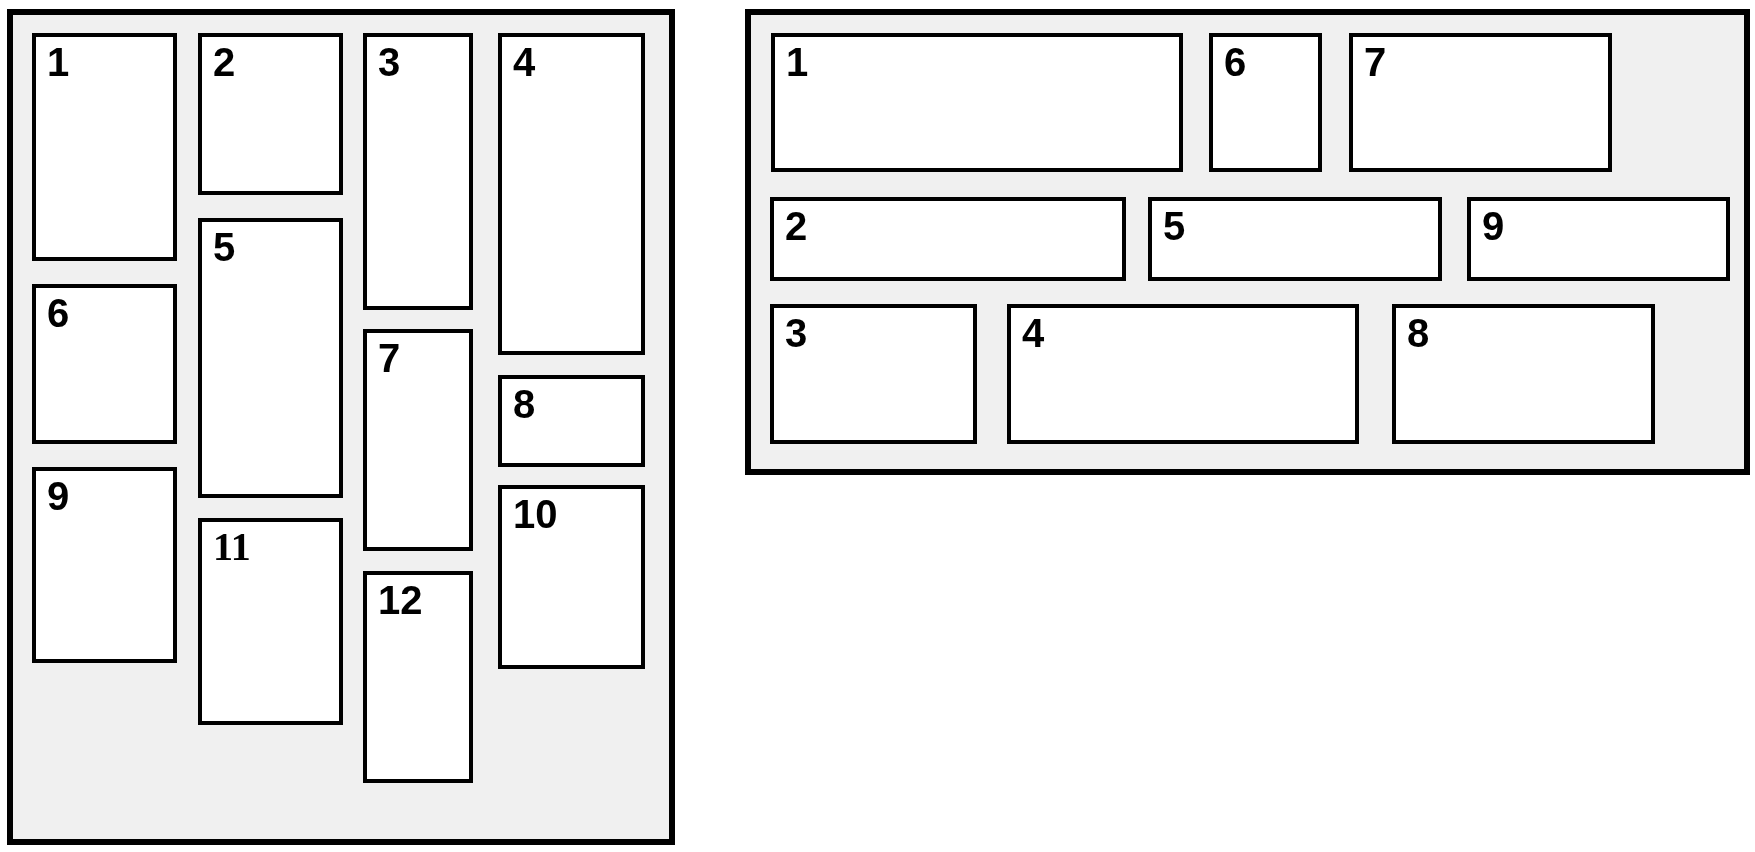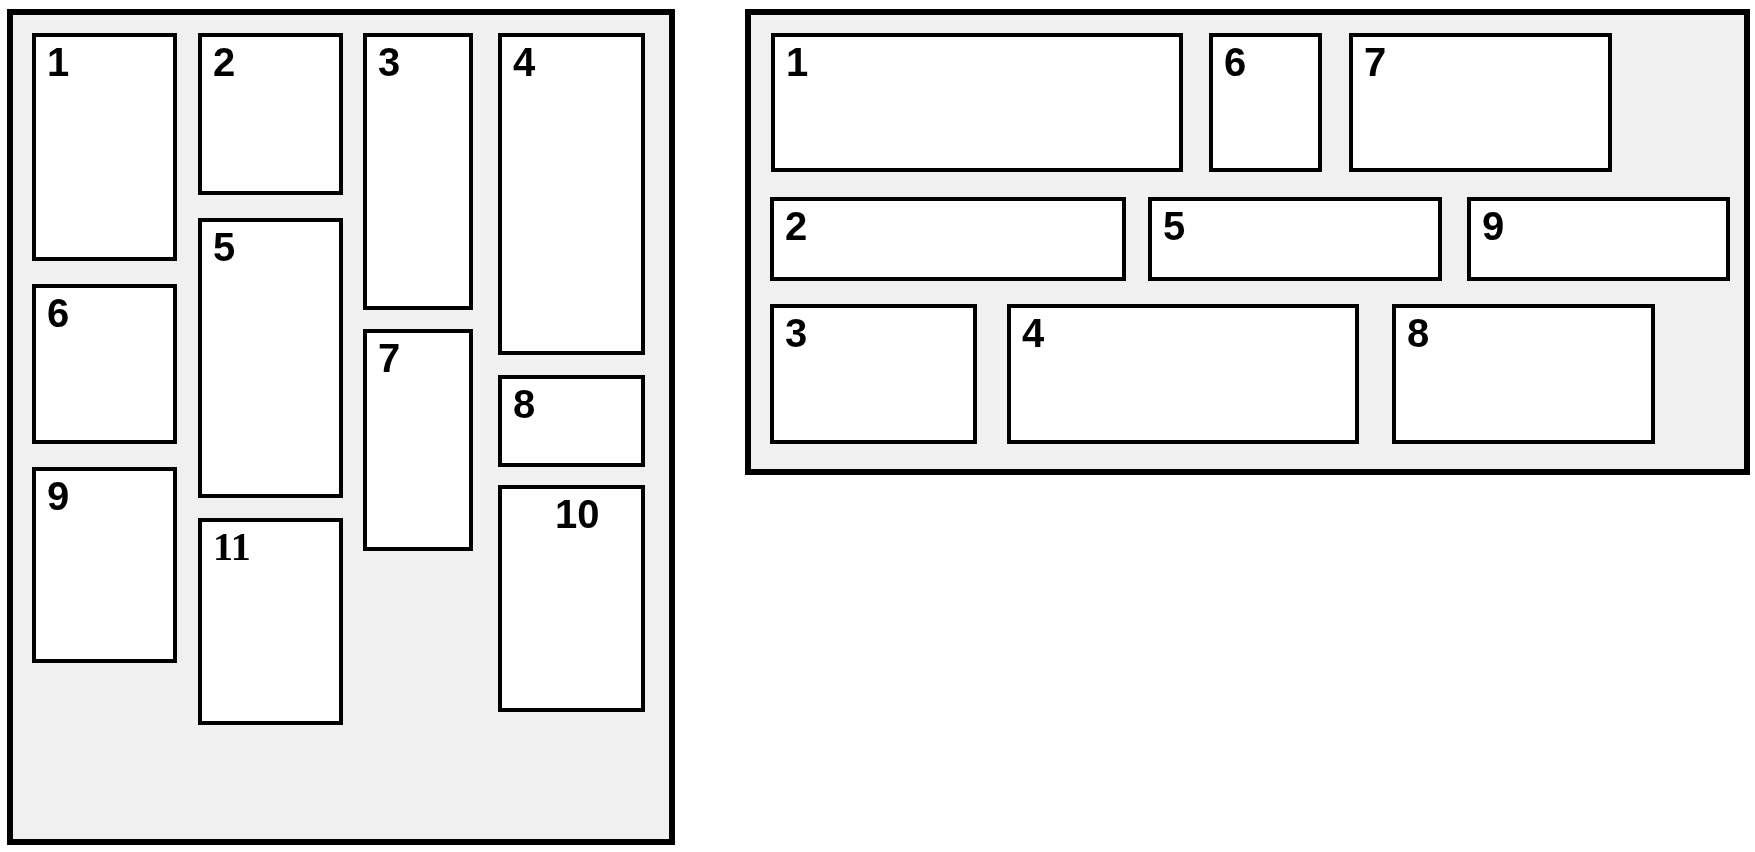--- a/index.html
+++ b/index.html
@@ -63,25 +63,28 @@
     </div>
     <div class="box" style="left:350px; top:314px; width:110px; height:222px;">
       <span class="num">7</span>
     </div>
     <div class="box" style="left:485px; top:360px; width:147px; height:92px;">
       <span class="num">8</span>
     </div>
     <div class="box" style="left:19px; top:452px; width:145px; height:196px;">
       <span class="num">9</span>
     </div>
-    <div class="box" style="left:485px; top:470px; width:147px; height:227px;padding-left:42px;">
+    <div class="box" style="left:485px; top:470px; width:147px; height:184px;">
       <span class="num">10</span>
     </div>
     <div class="box" style="left:185px; top:503px; width:145px; height:207px;font-family:Liberation Serif, serif;">
       <span class="num">11</span>
+    </div>
+    <div class="box" style="left:350px; top:556px; width:110px; height:212px;">
+      <span class="num">12</span>
     </div>
   </section>
 
   <section class="panel" style="left:745px; top:9px; width:1005px; height:466px;">
     <div class="box" style="left:20px; top:18px; width:412px; height:139px;">
       <span class="num">1</span>
     </div>
     <div class="box" style="left:458px; top:18px; width:113px; height:139px;">
       <span class="num">6</span>
     </div>

